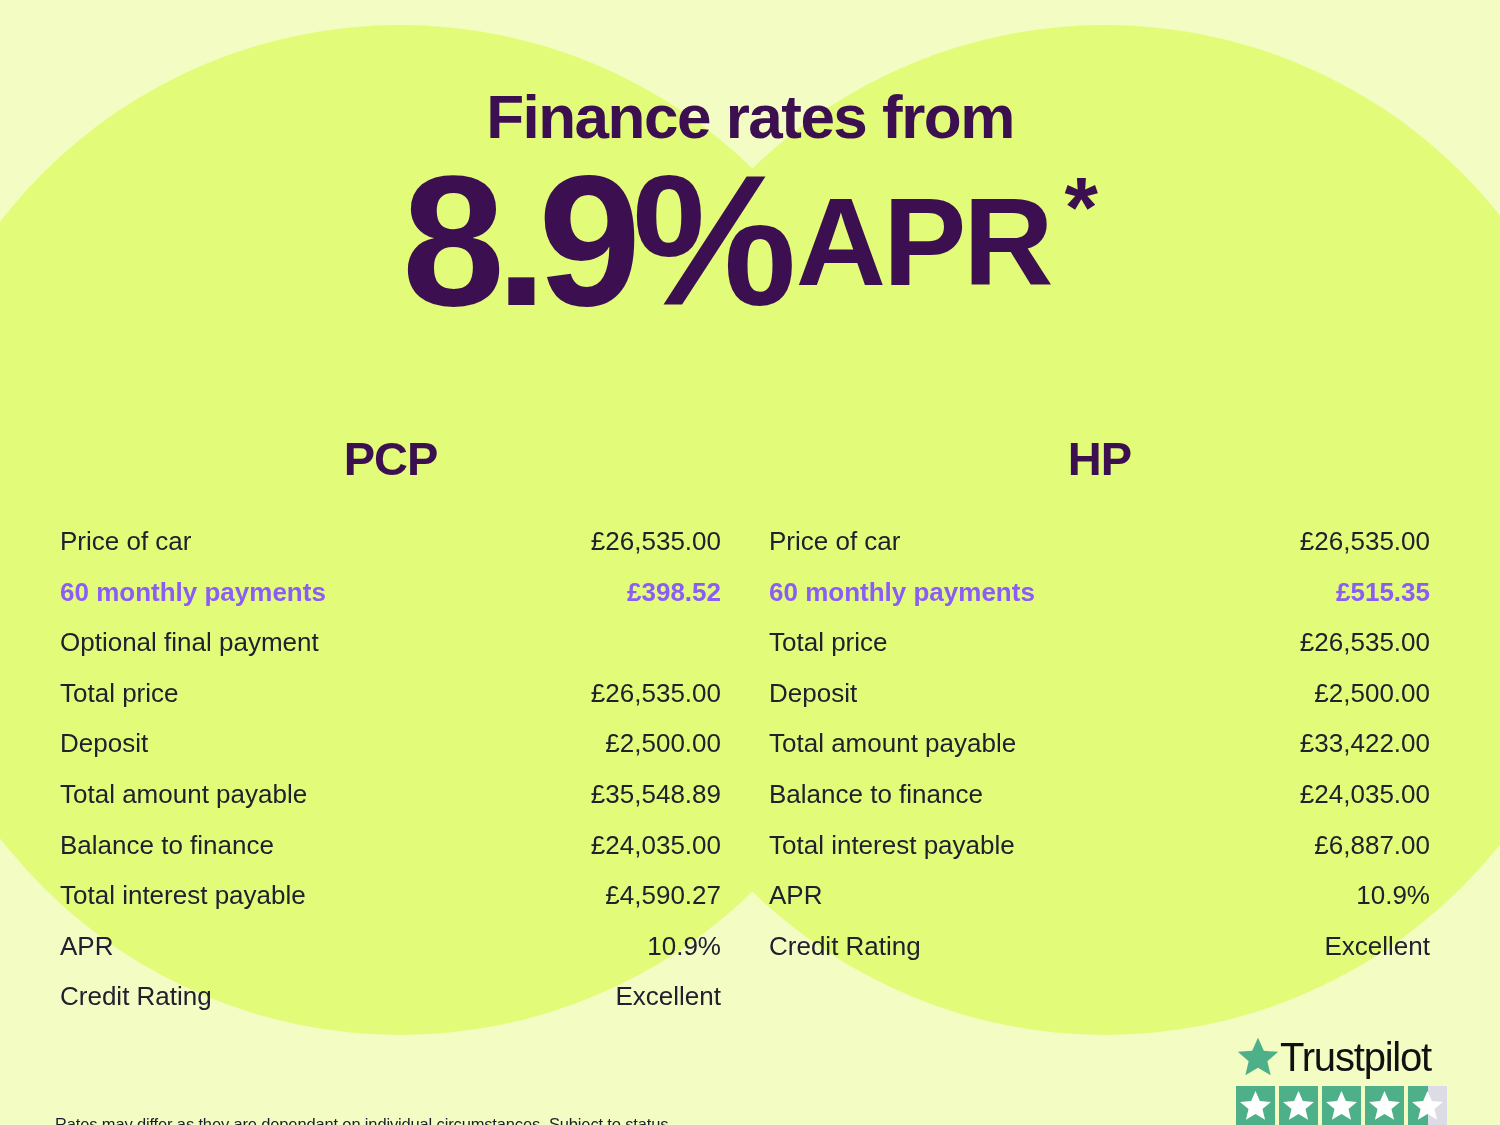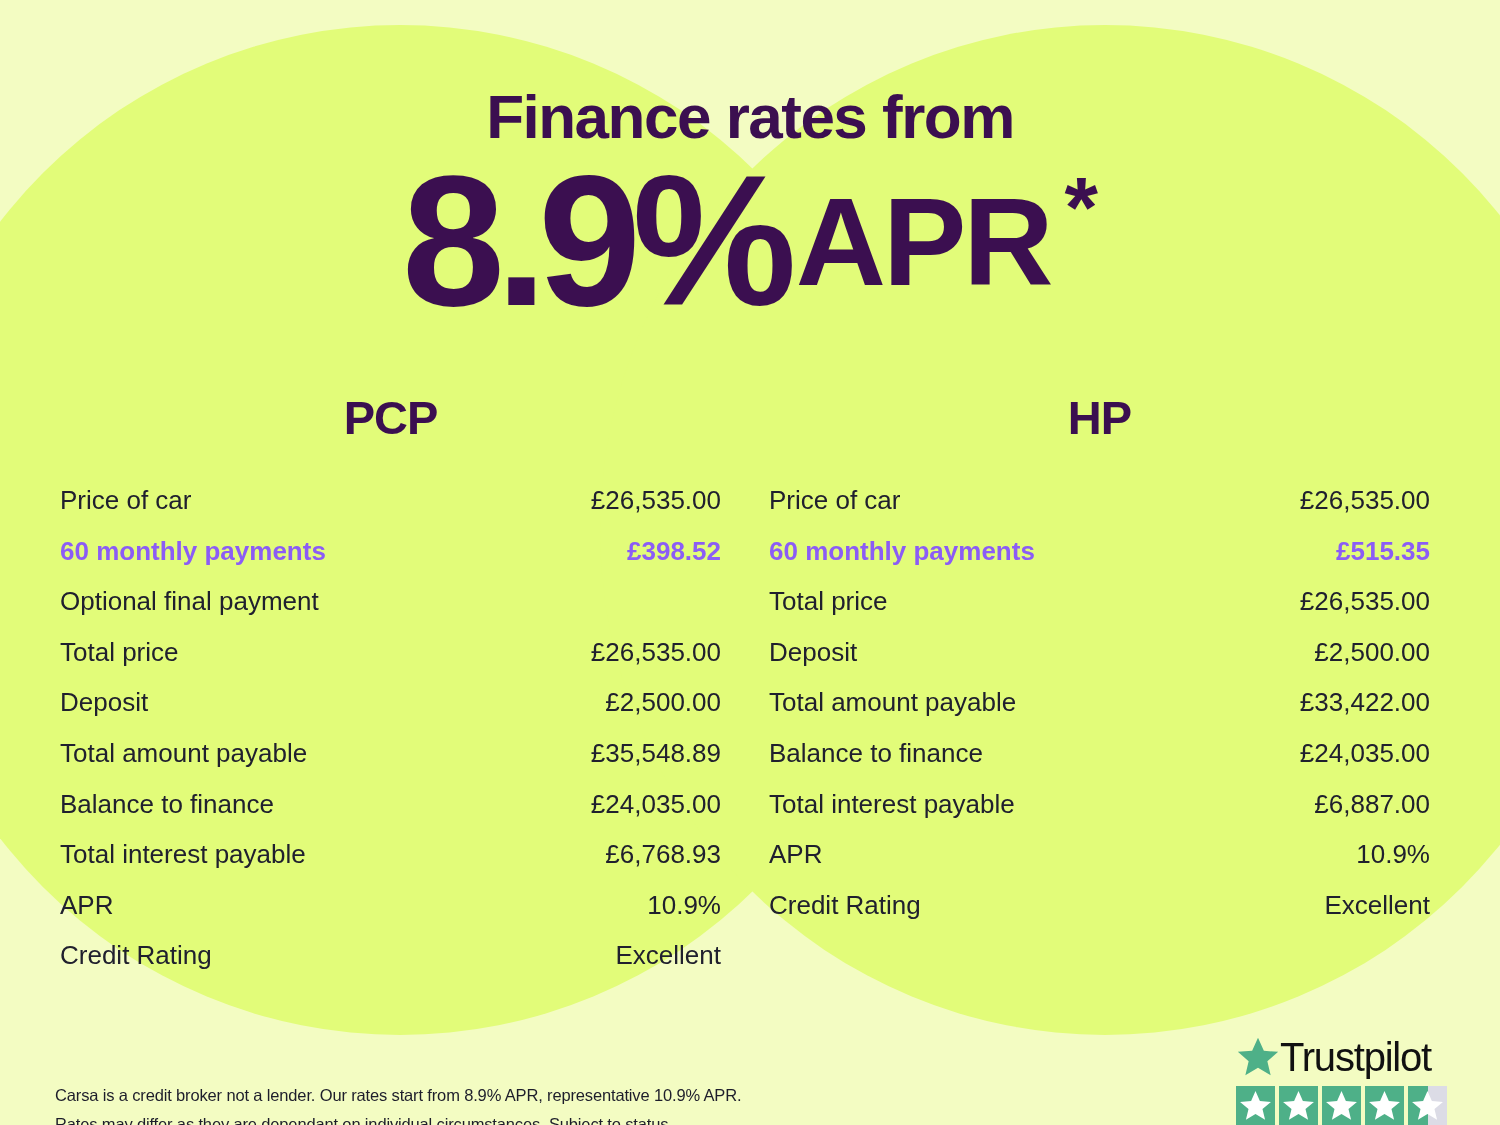--- a/index.html
+++ b/index.html
@@ -78,20 +78,21 @@
   }
   .col { width:50%; padding:0 24px; }
 
   .col-title {
     text-align:center;
     font-size:47px;
     font-weight:bold;
     color:#3b0f50;
     letter-spacing:-1px;
     margin-bottom:30px;
+    margin-top:41px;
   }
 
   .fin-table { width:100%; border-collapse:collapse; }
   .fin-table td {
     font-size:26px;
     color:#20202e;
     padding:11px 0;
     line-height:1.1;
     white-space:nowrap;
   }
@@ -200,21 +201,21 @@
             <tr>
               <td class="label">Total amount payable</td>
               <td class="value">£35,548.89</td>
             </tr>
             <tr>
               <td class="label">Balance to finance</td>
               <td class="value">£24,035.00</td>
             </tr>
             <tr>
               <td class="label">Total interest payable</td>
-              <td class="value">£6,768.93</td>
+              <td class="value">£4,590.27</td>
             </tr>
             <tr>
               <td class="label">APR</td>
               <td class="value">10.9%</td>
             </tr>
             <tr>
               <td class="label">Credit Rating</td>
               <td class="value">Excellent</td>
             </tr>
           </tbody>
@@ -259,21 +260,20 @@
             <tr>
               <td class="label">Credit Rating</td>
               <td class="value">Excellent</td>
             </tr>
           </tbody>
       </table>
     </div>
   </div>
 
   <div class="footer">
-    <div>Carsa is a credit broker not a lender. Our rates start from 8.9% APR, representative 10.9% APR.</div>
     <div>Rates may differ as they are dependant on individual circumstances. Subject to status.</div>
   </div>
 
   <div class="trustpilot">
     <div class="tp-word">
       <svg class="tp-logo-star" viewBox="0 0 24 24">
         <polygon points="12,1.5 15.2,8.6 23,9.2 17.1,14.3 18.9,22 12,17.9 5.1,22 6.9,14.3 1,9.2 8.8,8.6" fill="#4eb088"></polygon>
       </svg>
       <span class="tp-name">Trustpilot</span>
     </div>

